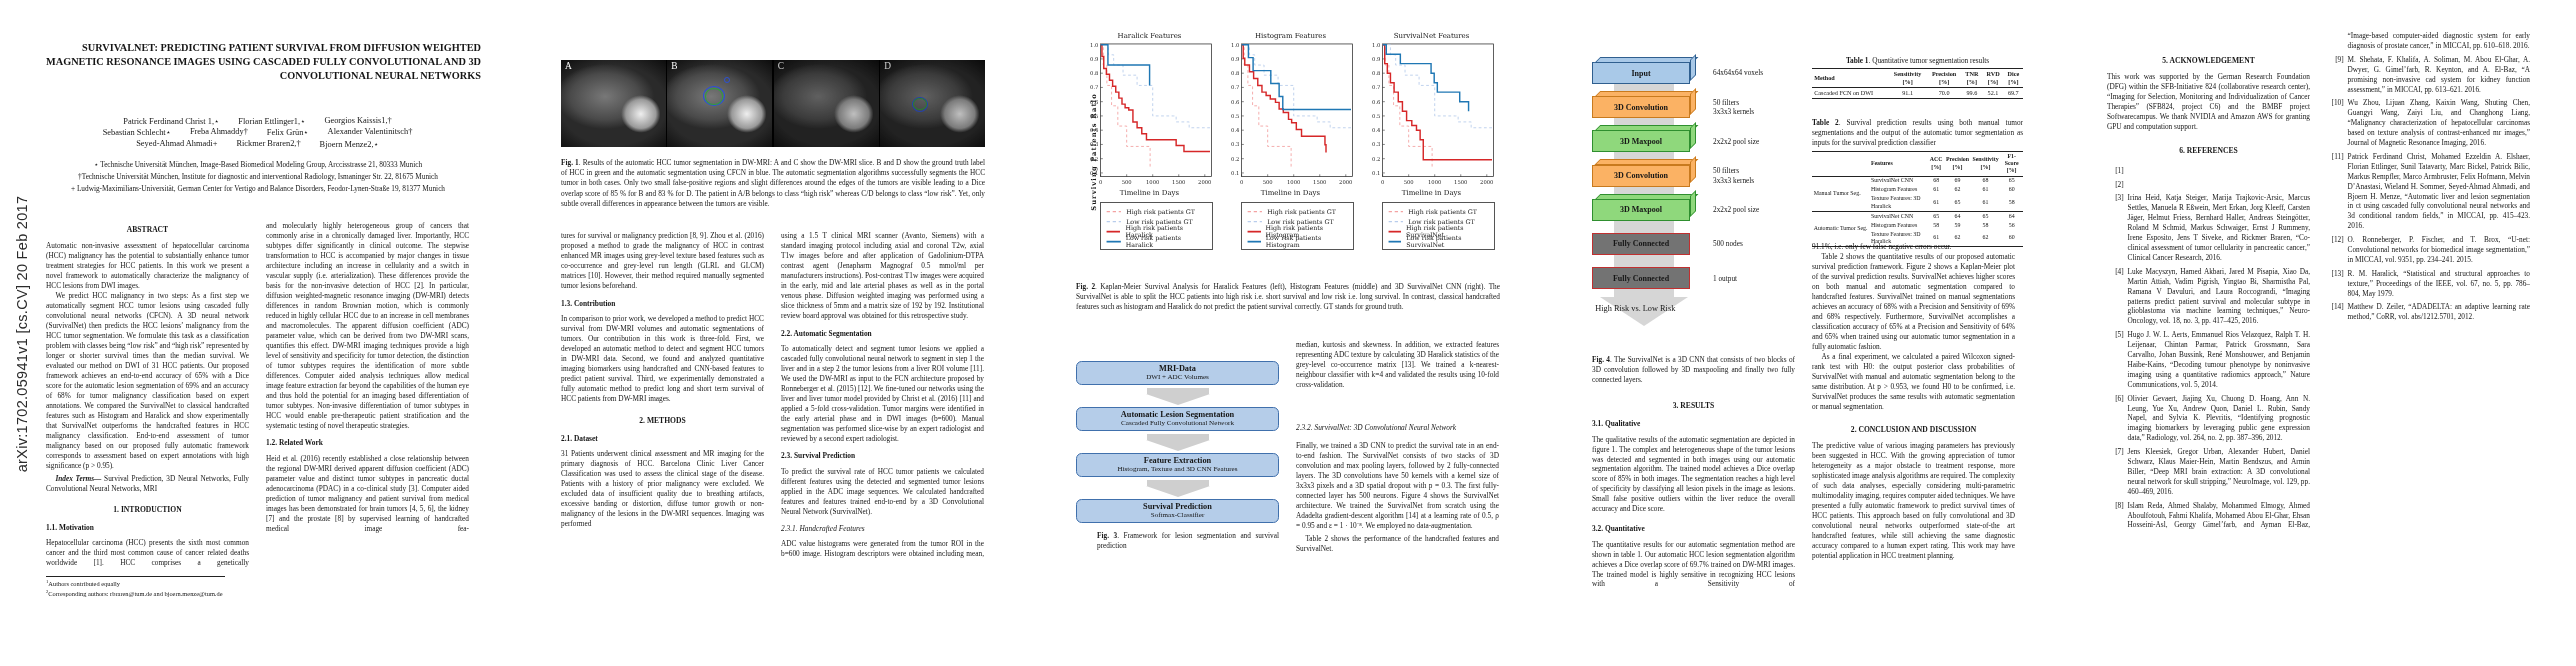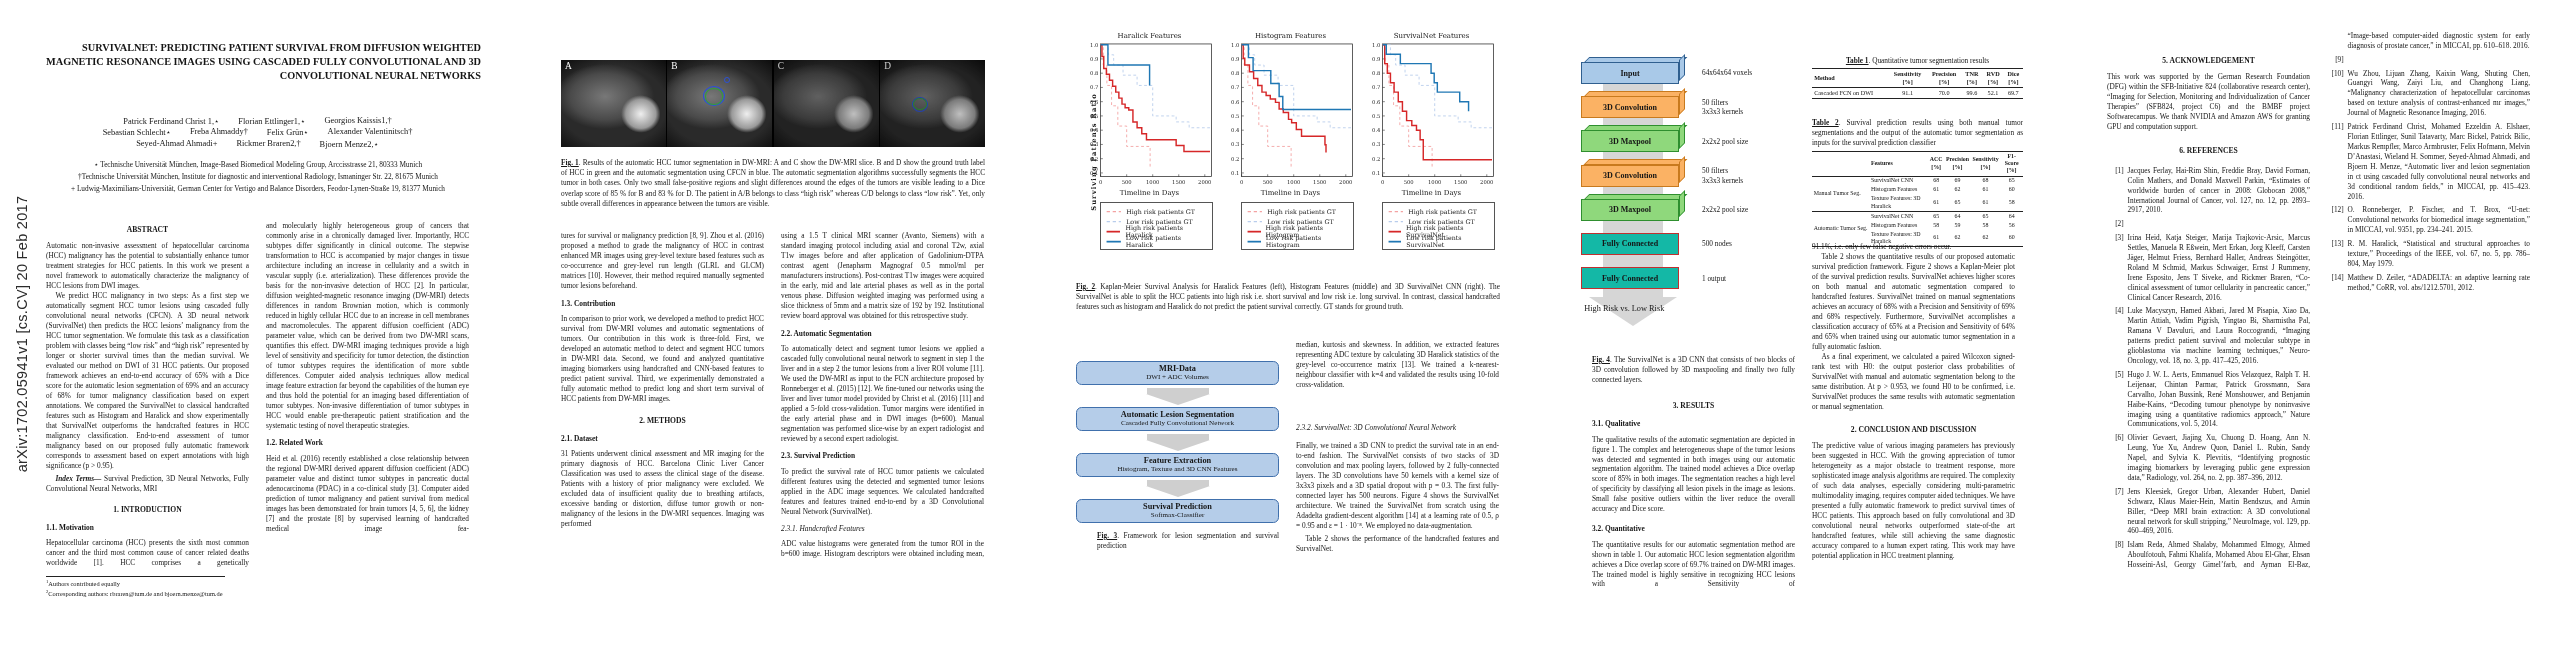--- a/index.html
+++ b/index.html
@@ -27,52 +27,52 @@
       radial-gradient(ellipse 26% 30% at 76% 62%, #efefef, #9a9a9a 55%, rgba(0,0,0,0) 72%),
       radial-gradient(ellipse 60% 48% at 42% 42%, #787878, #4a4a4a 55%, rgba(0,0,0,0) 78%),
       radial-gradient(ellipse 92% 84% at 50% 52%, #2a2a2a 55%, #111 78%, #000 92%);
       background-color:#050505;}
   .mri.dk{filter:brightness(.8);}
   .mri .plabel{position:absolute;left:3.9px;top:1.1px;color:#fff;font-size:9.4px;font-family:"Liberation Serif",serif;}
   .contour{position:absolute;border:1.1px solid #2b51d8;border-radius:50%;}
   .contour .inner{position:absolute;inset:0.6px;border:1.1px solid #2f9e3f;border-radius:50%;}
   .dot{position:absolute;width:3.9px;height:3.9px;border:1.1px solid #2b51d8;border-radius:50%;}
   .caption{position:absolute;text-align:justify;font-size:7.3px;line-height:1.4;}
-  .cap-lead{font-weight:bold;text-decoration:underline;}
+  .cap-lead{font-weight:bold;}
   
   .fig2{position:absolute;left:39px;top:32px;width:439px;}
   .km-row{display:flex;gap:9px;padding-left:14.5px;}
   .km-sub{width:132px;}
   .km-title{text-align:center;font-size:7px;margin-bottom:0.6px;font-family:"DejaVu Serif",serif;}
   .km-svg{display:block;}
   .km-xlabel{text-align:center;font-size:7px;font-family:"DejaVu Serif",serif;margin-top:-1.1px;}
   .km-ylabel{position:absolute;left:-36px;top:116px;transform:rotate(-90deg);font-family:"DejaVu Serif",serif;font-weight:bold;font-size:6.7px;letter-spacing:1.1px;width:122px;text-align:center;}
   .km-legend{border:0.9px solid #555;margin:5.6px 2.2px 0 16.7px;padding:3.3px 4.4px 2.8px 4.4px;background:#fff;}
   .km-lrow{display:flex;align-items:center;gap:5px;height:10px;font-size:6.3px;font-family:"DejaVu Serif",serif;}
   .tick{font-family:"DejaVu Serif",serif;font-size:9.5px;fill:#222;}
   
   .fig3{position:absolute;left:46px;top:361px;width:203px;}
   .f3box{border:1.4px solid #4070ac;background:#b5cde9;border-radius:5.6px;text-align:center;padding:2.2px 3.3px 2.8px 3.3px;}
   .f3t{font-weight:bold;font-size:8.3px;}
   .f3s{font-size:7.1px;}
   .f3stem{width:62px;height:6.1px;background:#cfcfcf;margin:2.8px auto 0 auto;}
   .f3head{width:0;height:0;border-left:32px solid transparent;border-right:32px solid transparent;border-top:11px solid #cfcfcf;margin:0 auto 2.2px auto;}
   
-  .fig4{position:absolute;left:35px;top:62px;width:203px;height:278px;}
+  .fig4{position:absolute;left:46px;top:62px;width:203px;height:278px;}
   .f4arrow{position:absolute;left:22px;top:16.7px;width:60px;height:218px;background:#d6d6d6;z-index:0;}
   .f4head{position:absolute;left:7.8px;top:235px;width:0;height:0;border-left:44px solid transparent;border-right:44px solid transparent;border-top:29px solid #d6d6d6;z-index:0;}
   .f4col{position:relative;z-index:1;}
   .f4row{display:flex;align-items:center;height:22px;margin-bottom:12.2px;}
   .l3d{position:relative;width:96px;height:20px;border:1.1px solid;display:flex;align-items:center;justify-content:center;font-weight:bold;font-size:8px;}
   .l3d.dd::before{content:"";position:absolute;left:1.1px;top:-6.1px;width:100%;height:4.4px;background:inherit;border:1.1px solid;border-color:inherit;transform:skewX(-45deg);transform-origin:bottom left;}
   .l3d.dd::after{content:"";position:absolute;right:-7.2px;top:-3.3px;width:4.4px;height:19px;background:inherit;border:1.1px solid;border-color:inherit;transform:skewY(-45deg);transform-origin:top left;}
   .c-in{background:#a9c9e8;border-color:#2f5f8f;}
   .c-cv{background:#fbb264;border-color:#c87a1e;}
   .c-mp{background:#8fd87c;border-color:#2f8f2f;}
-  .c-fc{background:#14b8a6;border-color:#c03030;}
+  .c-fc{background:#737373;border-color:#c03030;}
   .f4note{margin-left:23px;font-size:7.3px;line-height:1.25;text-align:left;}
   .f4result{margin:14.5px 0 0 3.3px;font-size:8.3px;text-align:left;width:122px;}
   
   .tbl-title{font-size:7.3px;text-align:justify;line-height:1.38;}
   .tbl-title .cap-lead{font-weight:bold;}
   table{border-collapse:collapse;font-size:6.2px;line-height:1.25;}
   .t1{width:100%;margin-top:2.2px;}
   .t1 th,.t1 td{padding:1.1px 2.2px;text-align:center;}
   .t1 th:first-child,.t1 td:first-child{text-align:left;}
   .rule-top{border-top:0.9px solid #222;}
@@ -643,21 +643,20 @@
   </div>
 
   <div class="page" style="left:2061px;">
     <div class="col" style="left:46px;top:56px;">
       <div class="h-center" style="margin-top:0;">5.  ACKNOWLEDGEMENT</div>
       <p class="p">This work was supported by the German Research Foundation (DFG) within the SFB-Initiative 824 (collaborative research center), “Imaging for Selection, Monitoring and Individualization of Cancer Therapies” (SFB824, project C6) and the BMBF project Softwarecampus. We thank NVIDIA and Amazon AWS for granting GPU and computation support.</p>
       <div class="h-center" style="margin-top:14.5px;margin-bottom:9px;">6.  REFERENCES</div>
       <div class="refs">
         <div class="ref">
             <span class="ref-label">[1]</span>
-            <span class="ref-text">Jacques Ferlay, Hai-Rim Shin, Freddie Bray, David Forman, Colin Mathers, and Donald Maxwell Parkin, “Estimates of worldwide burden of cancer in 2008: Globocan 2008,” International Journal of Cancer, vol. 127, no. 12, pp. 2893–2917, 2010.</span>
           </div>
         <div class="ref">
             <span class="ref-label">[2]</span>
           </div>
         <div class="ref">
             <span class="ref-label">[3]</span>
             <span class="ref-text">Irina Heid, Katja Steiger, Marija Trajkovic-Arsic, Marcus Settles, Manuela R Eßwein, Mert Erkan, Jorg Kleeff, Carsten Jäger, Helmut Friess, Bernhard Haller, Andreas Steingötter, Roland M Schmid, Markus Schwaiger, Ernst J Rummeny, Irene Esposito, Jens T Siveke, and Rickmer Braren,  “Co-clinical assessment of tumor cellularity in pancreatic cancer,” Clinical Cancer Research, 2016.</span>
           </div>
         <div class="ref">
             <span class="ref-label">[4]</span>
@@ -682,20 +681,21 @@
       </div>
     </div>
     <div class="col" style="left:266px;top:31px;">
       <div class="refs">
         <div class="ref">
             <span class="ref-label"></span>
             <span class="ref-text">“Image-based computer-aided diagnostic system for early diagnosis of prostate cancer,” in MICCAI, pp. 610–618. 2016.</span>
           </div>
         <div class="ref">
             <span class="ref-label">[9]</span>
+            <span class="ref-text">M. Shehata, F. Khalifa, A. Soliman, M. Abou El-Ghar, A. Dwyer, G. Gimel’farb, R. Keynton, and A. El-Baz, “A promising non-invasive cad system for kidney function assessment,” in MICCAI, pp. 613–621. 2016.</span>
           </div>
         <div class="ref">
             <span class="ref-label">[10]</span>
             <span class="ref-text">Wu Zhou, Lijuan Zhang, Kaixin Wang, Shuting Chen, Guangyi Wang, Zaiyi Liu, and Changhong Liang,  “Malignancy characterization of hepatocellular carcinomas based on texture analysis of contrast-enhanced mr images,” Journal of Magnetic Resonance Imaging, 2016.</span>
           </div>
         <div class="ref">
             <span class="ref-label">[11]</span>
             <span class="ref-text">Patrick Ferdinand Christ, Mohamed Ezzeldin A. Elshaer, Florian Ettlinger, Sunil Tatavarty, Marc Bickel, Patrick Bilic, Markus Rempfler, Marco Armbruster, Felix Hofmann, Melvin D’Anastasi, Wieland H. Sommer, Seyed-Ahmad Ahmadi, and Bjoern H. Menze,  “Automatic liver and lesion segmentation in ct using cascaded fully convolutional neural networks and 3d conditional random fields,” in MICCAI, pp. 415–423. 2016.</span>
           </div>
         <div class="ref">

